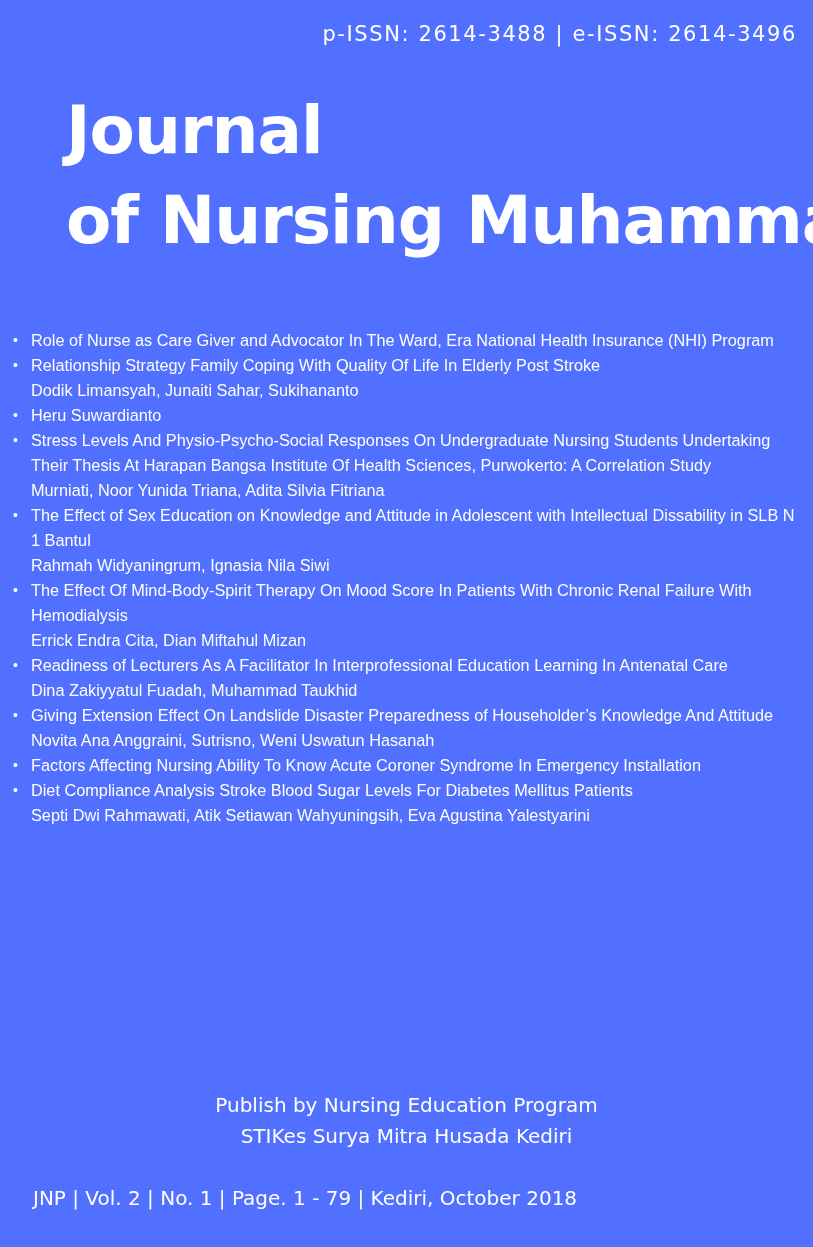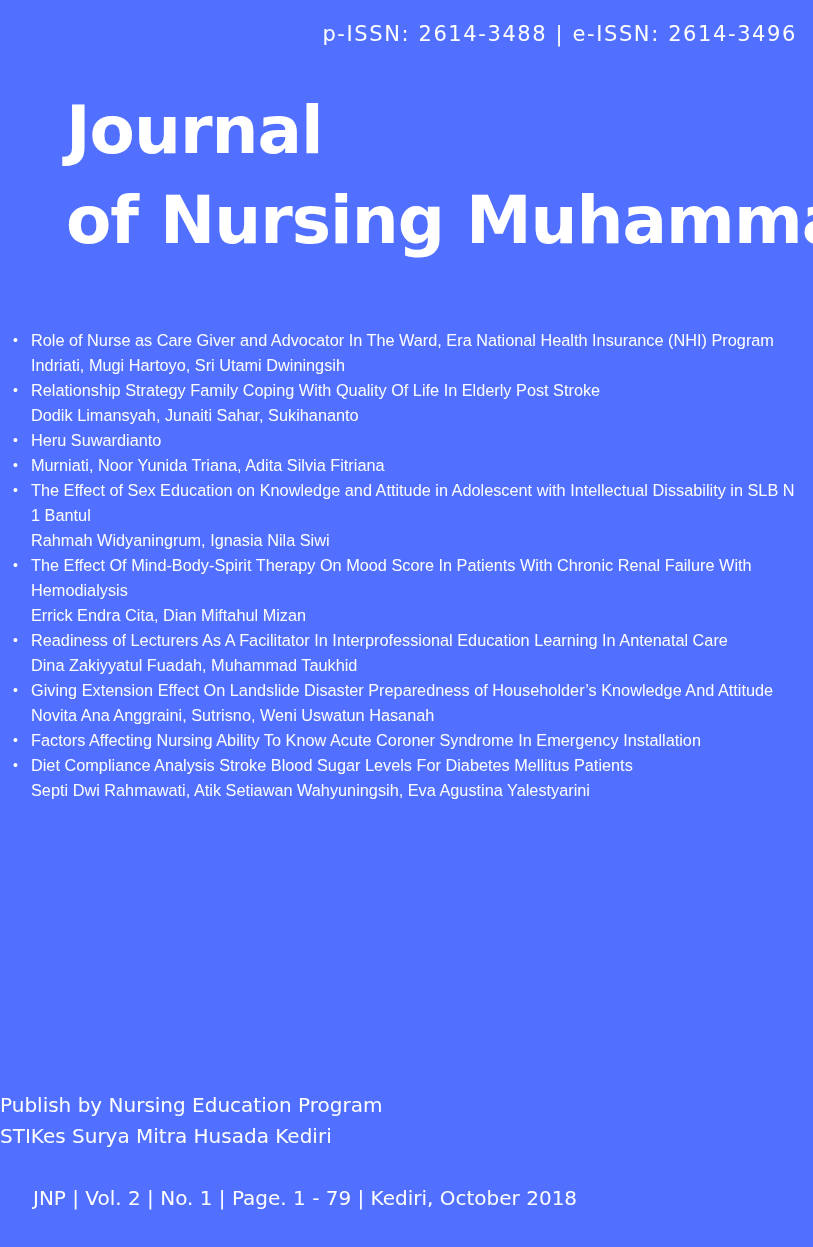--- a/index.html
+++ b/index.html
@@ -34,20 +34,21 @@
       font-size: 16.3px; line-height: 25px;
     }
     .toc li { position: relative; padding-left: 19px; }
     .toc li .bullet {
       position: absolute; left: 1px; top: 0;
       font-size: 14px;
     }
     .toc .authors { display: block; }
     .publisher {
       position: absolute; left: 0; width: 813px; top: 1090px;
+      text-align: center;
       font-family: "DejaVu Sans", sans-serif;
       font-size: 20px; line-height: 31px;
     }
     .footer {
       position: absolute; left: 0; width: 813px; top: 1186px;
       text-align: left;
       font-family: "DejaVu Sans", sans-serif;
       font-size: 20px;
       white-space: nowrap;
       padding-left: 33px;
@@ -60,33 +61,33 @@
 
 <div class="title">
   <div>Journal</div>
   <div>of Nursing Muhammad</div>
 </div>
 
 <ul class="toc">
   <li>
     <span class="bullet">•</span>
     <span>Role of Nurse as Care Giver and Advocator In The Ward, Era National Health Insurance (NHI) Program</span>
-    <span class="authors">Indriati, Mugi Hartoyo, Sri Utami Dwiningsih</span>
   </li>
   <li>
     <span class="bullet">•</span>
     <span>Relationship Strategy Family Coping With Quality Of Life In Elderly Post Stroke</span>
     <span class="authors">Dodik Limansyah, Junaiti Sahar, Sukihananto</span>
   </li>
   <li>
     <span class="bullet">•</span>
     <span class="authors">Heru Suwardianto</span>
   </li>
   <li>
     <span class="bullet">•</span>
+    <span>Stress Levels And Physio-Psycho-Social Responses On Undergraduate Nursing Students Undertaking Their Thesis At Harapan Bangsa Institute Of Health Sciences, Purwokerto: A Correlation Study</span>
     <span class="authors">Murniati, Noor Yunida Triana, Adita Silvia Fitriana</span>
   </li>
   <li>
     <span class="bullet">•</span>
     <span>The Effect of Sex Education on Knowledge and Attitude in Adolescent with Intellectual Dissability in SLB N 1 Bantul</span>
     <span class="authors">Rahmah Widyaningrum, Ignasia Nila Siwi</span>
   </li>
   <li>
     <span class="bullet">•</span>
     <span>The Effect Of Mind-Body-Spirit Therapy On Mood Score In Patients With Chronic Renal Failure With Hemodialysis</span>

